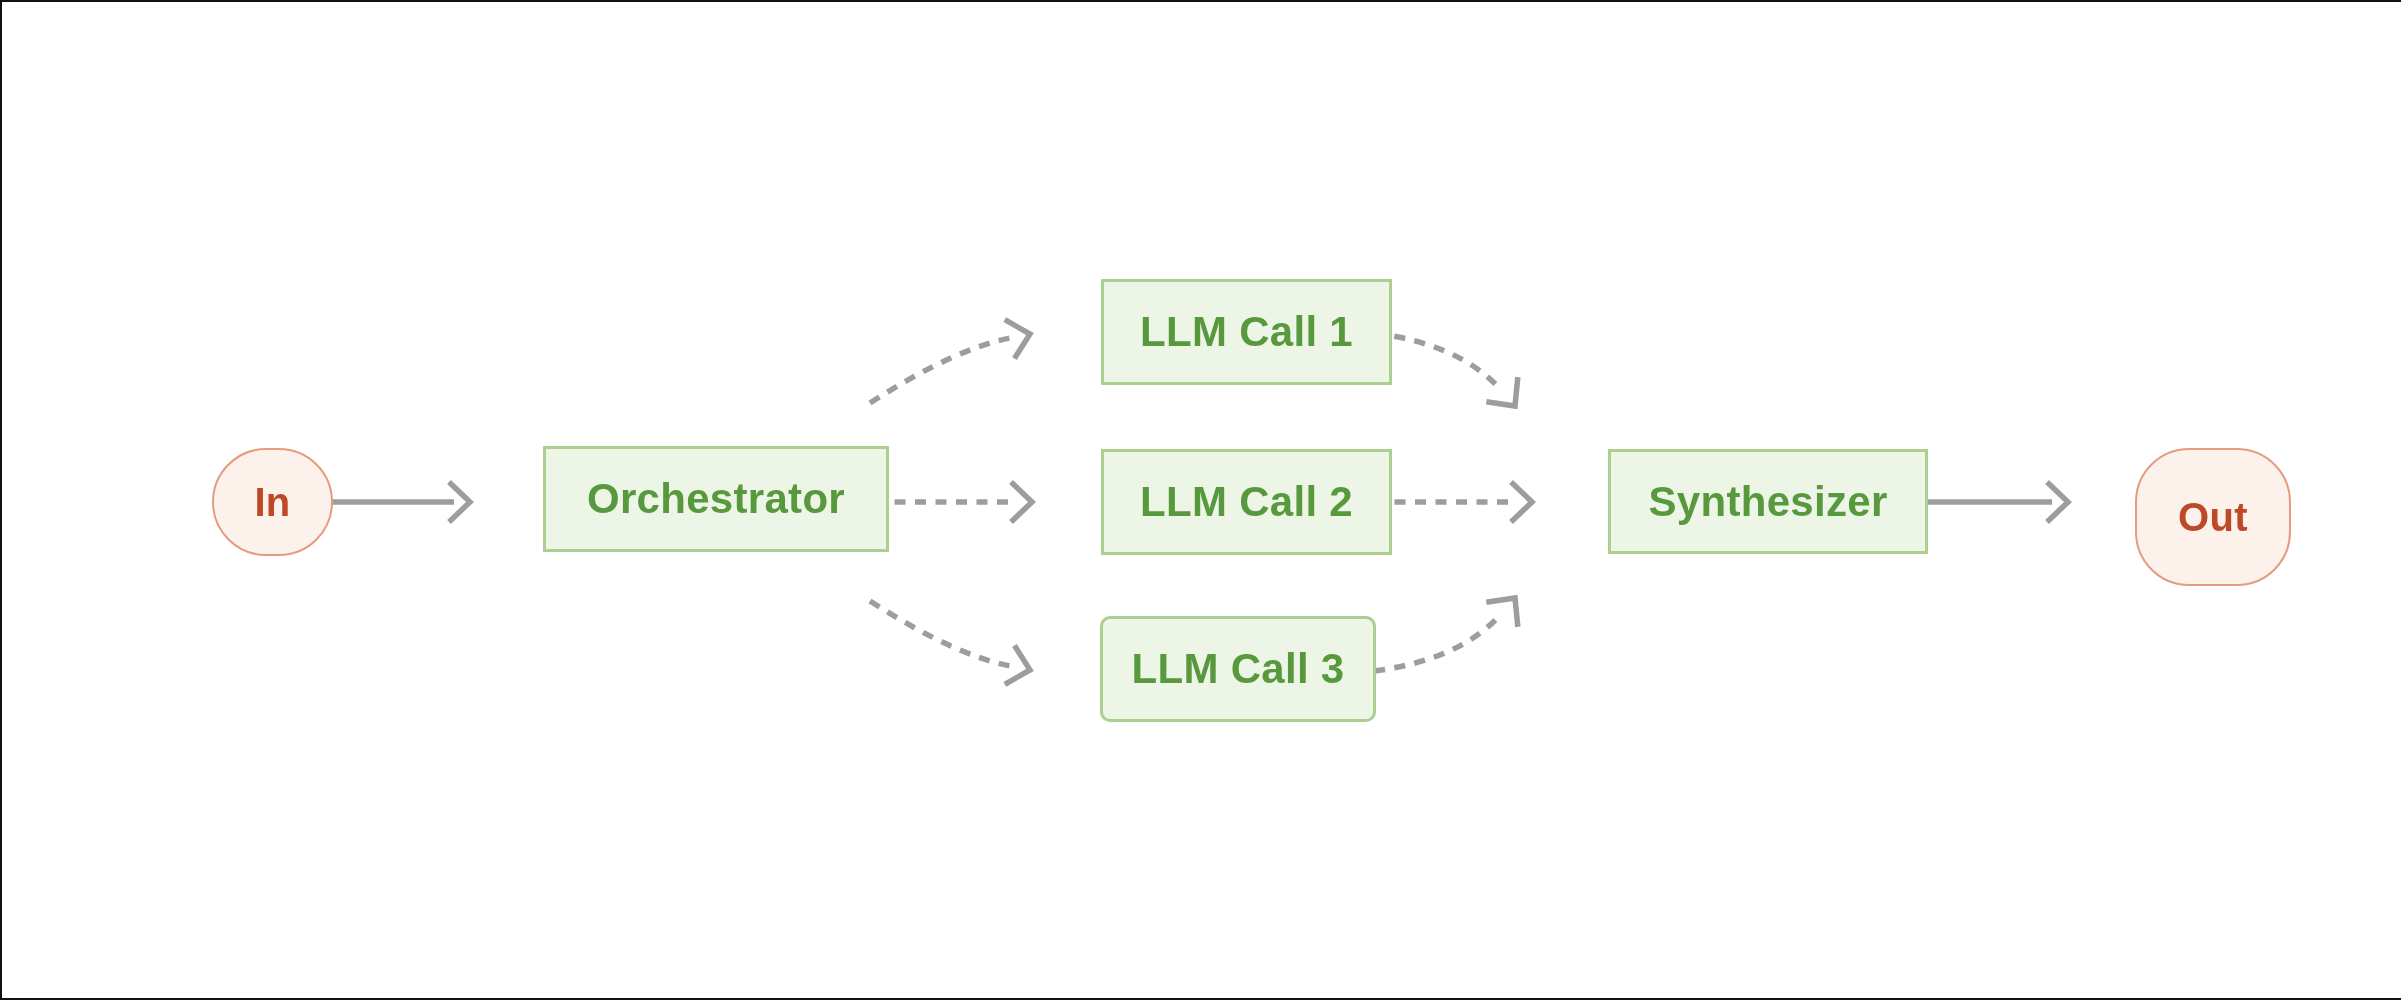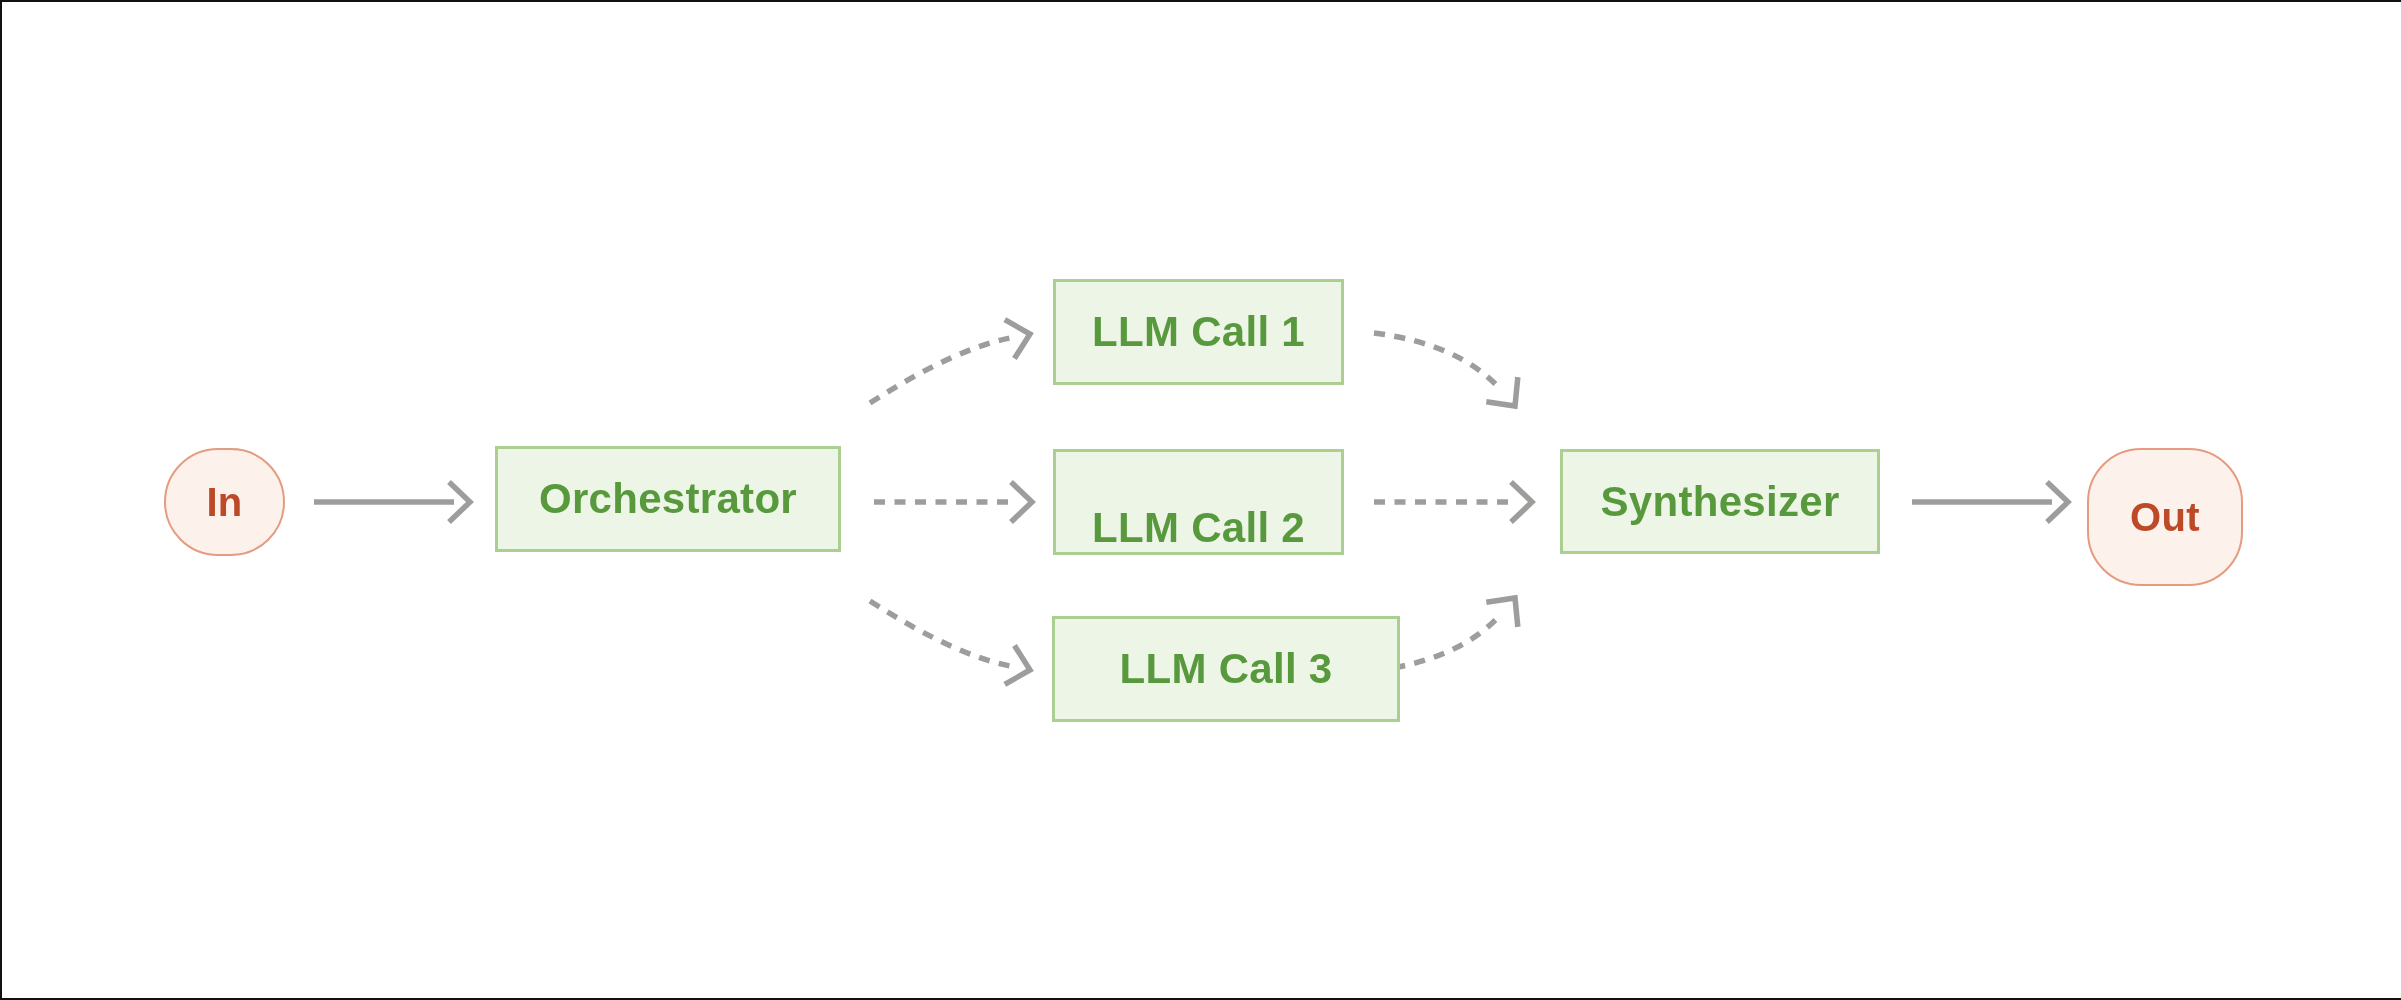--- a/index.html
+++ b/index.html
@@ -25,40 +25,41 @@
     font-family:"Liberation Sans", sans-serif;
     overflow:hidden;
   }
   .edges-layer{position:absolute;left:0;top:0;width:2401px;height:1000px;}
   .node{
     position:absolute;
     display:flex;align-items:center;justify-content:center;
     box-sizing:border-box;
     font-weight:700;
     letter-spacing:0.3px;
+    margin-left:48px;
   }
   .node.green{
     background:var(--green-fill);
     border:3px solid var(--green-border);
     color:var(--green-text);
     font-size:42px;
   }
   .node.pink{
     background:var(--pink-fill);
     border:2.5px solid var(--pink-border);
     color:var(--red-text);
     font-size:40px;
     border-radius:54px;
   }
   
   .n-in          {left:162px;  top:446px; width:121px; height:108px;}
   .n-orchestrator{left:493px;  top:444px; width:346px; height:106px;}
   .n-llm1        {left:1051px; top:277px; width:291px; height:106px;}
-  .n-llm2        {left:1051px; top:447px; width:291px; height:106px;align-items:flex-end;}
-  .n-llm3        {left:1050px; top:614px; width:348px; height:106px;}
+  .n-llm2        {left:1051px; top:447px; width:291px; height:106px;}
+  .n-llm3        {left:1050px; top:614px; width:276px; height:106px;border-radius:10px;}
   .n-synth       {left:1558px; top:447px; width:320px; height:105px;justify-content:center;}
   .n-out         {left:2085px; top:446px; width:156px; height:138px;}
 
   .edge-stroke{stroke:var(--arrow-gray);stroke-width:5.5;fill:none;}
   .edge-dashed{stroke-dasharray:11 9.5;}
 </style>
 </head>
 <body>
 
 <div class="canvas">

